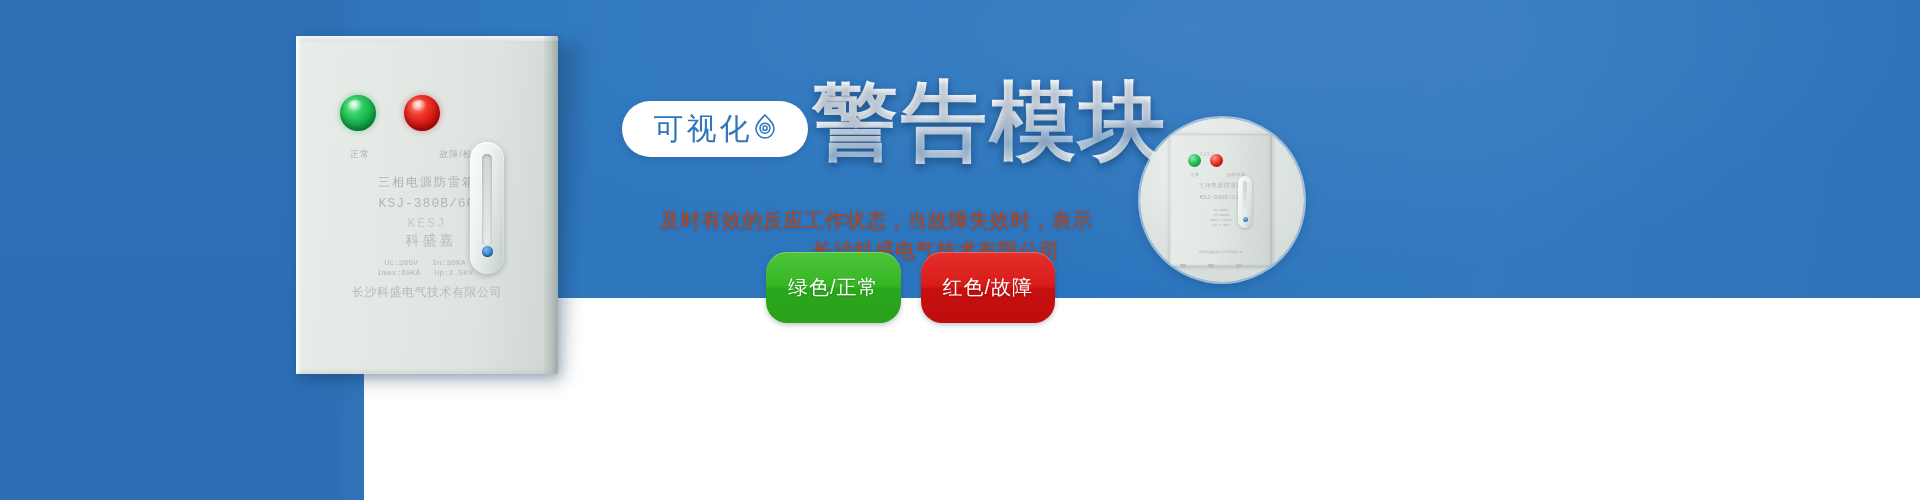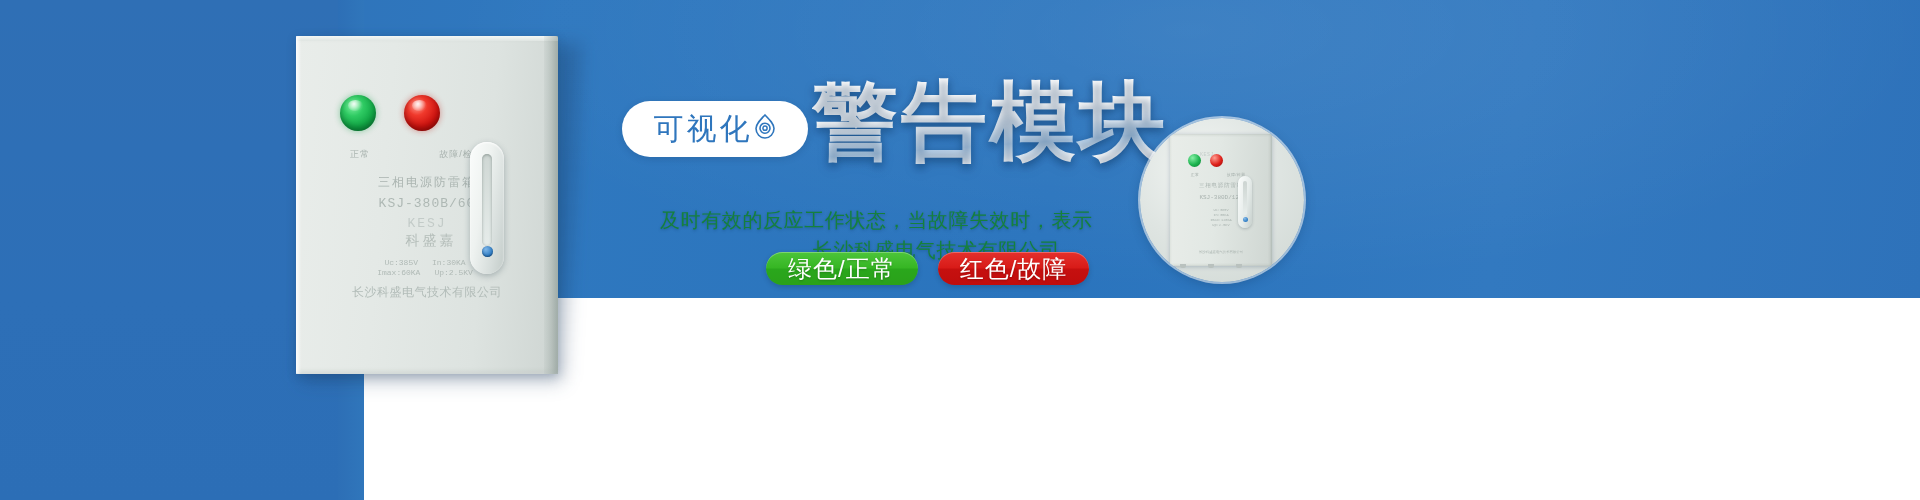--- a/index.html
+++ b/index.html
@@ -236,44 +236,44 @@
     filter: drop-shadow(0 3px 5px rgba(12,48,88,0.28));
     white-space: nowrap;
   }
 
   
   .subtitle {
     position: absolute;
     left: 660px; top: 205px;
     width: 400px;
     text-align: right;
-    color: #15803d;
+    color: #c2410c;
     font-size: 20px;
     line-height: 30px;
     letter-spacing: 0.6px;
     text-shadow: 0 1px 3px rgba(10,45,85,0.35);
   }
   .subtitle div { white-space: nowrap; }
 
   
   .badges {
     position: absolute;
     left: 766px; top: 252px;
     display: flex;
     gap: 20px;
   }
   .badge {
-    height: 33px;
-    padding: 0 22px;
+    height: 55px;
+    padding: 8px 22px;
     border-radius: 21px;
     display: flex;
     align-items: center;
     justify-content: center;
     color: #ffffff;
-    font-size: 24px;
+    font-size: 20px;
     letter-spacing: 1px;
     font-weight: 400;
     text-shadow: 0 1px 2px rgba(0,0,0,0.22);
     box-shadow: 0 2px 5px rgba(20,45,75,0.28), inset 0 1px 0 rgba(255,255,255,0.28);
   }
   .badge-green {
     background: linear-gradient(180deg, #4dc53a 0%, #36b624 48%, #2aa71c 52%, #2aa11a 100%);
   }
   .badge-red {
     background: linear-gradient(180deg, #e4302c 0%, #d81b18 48%, #c6100f 52%, #c00d0d 100%);

